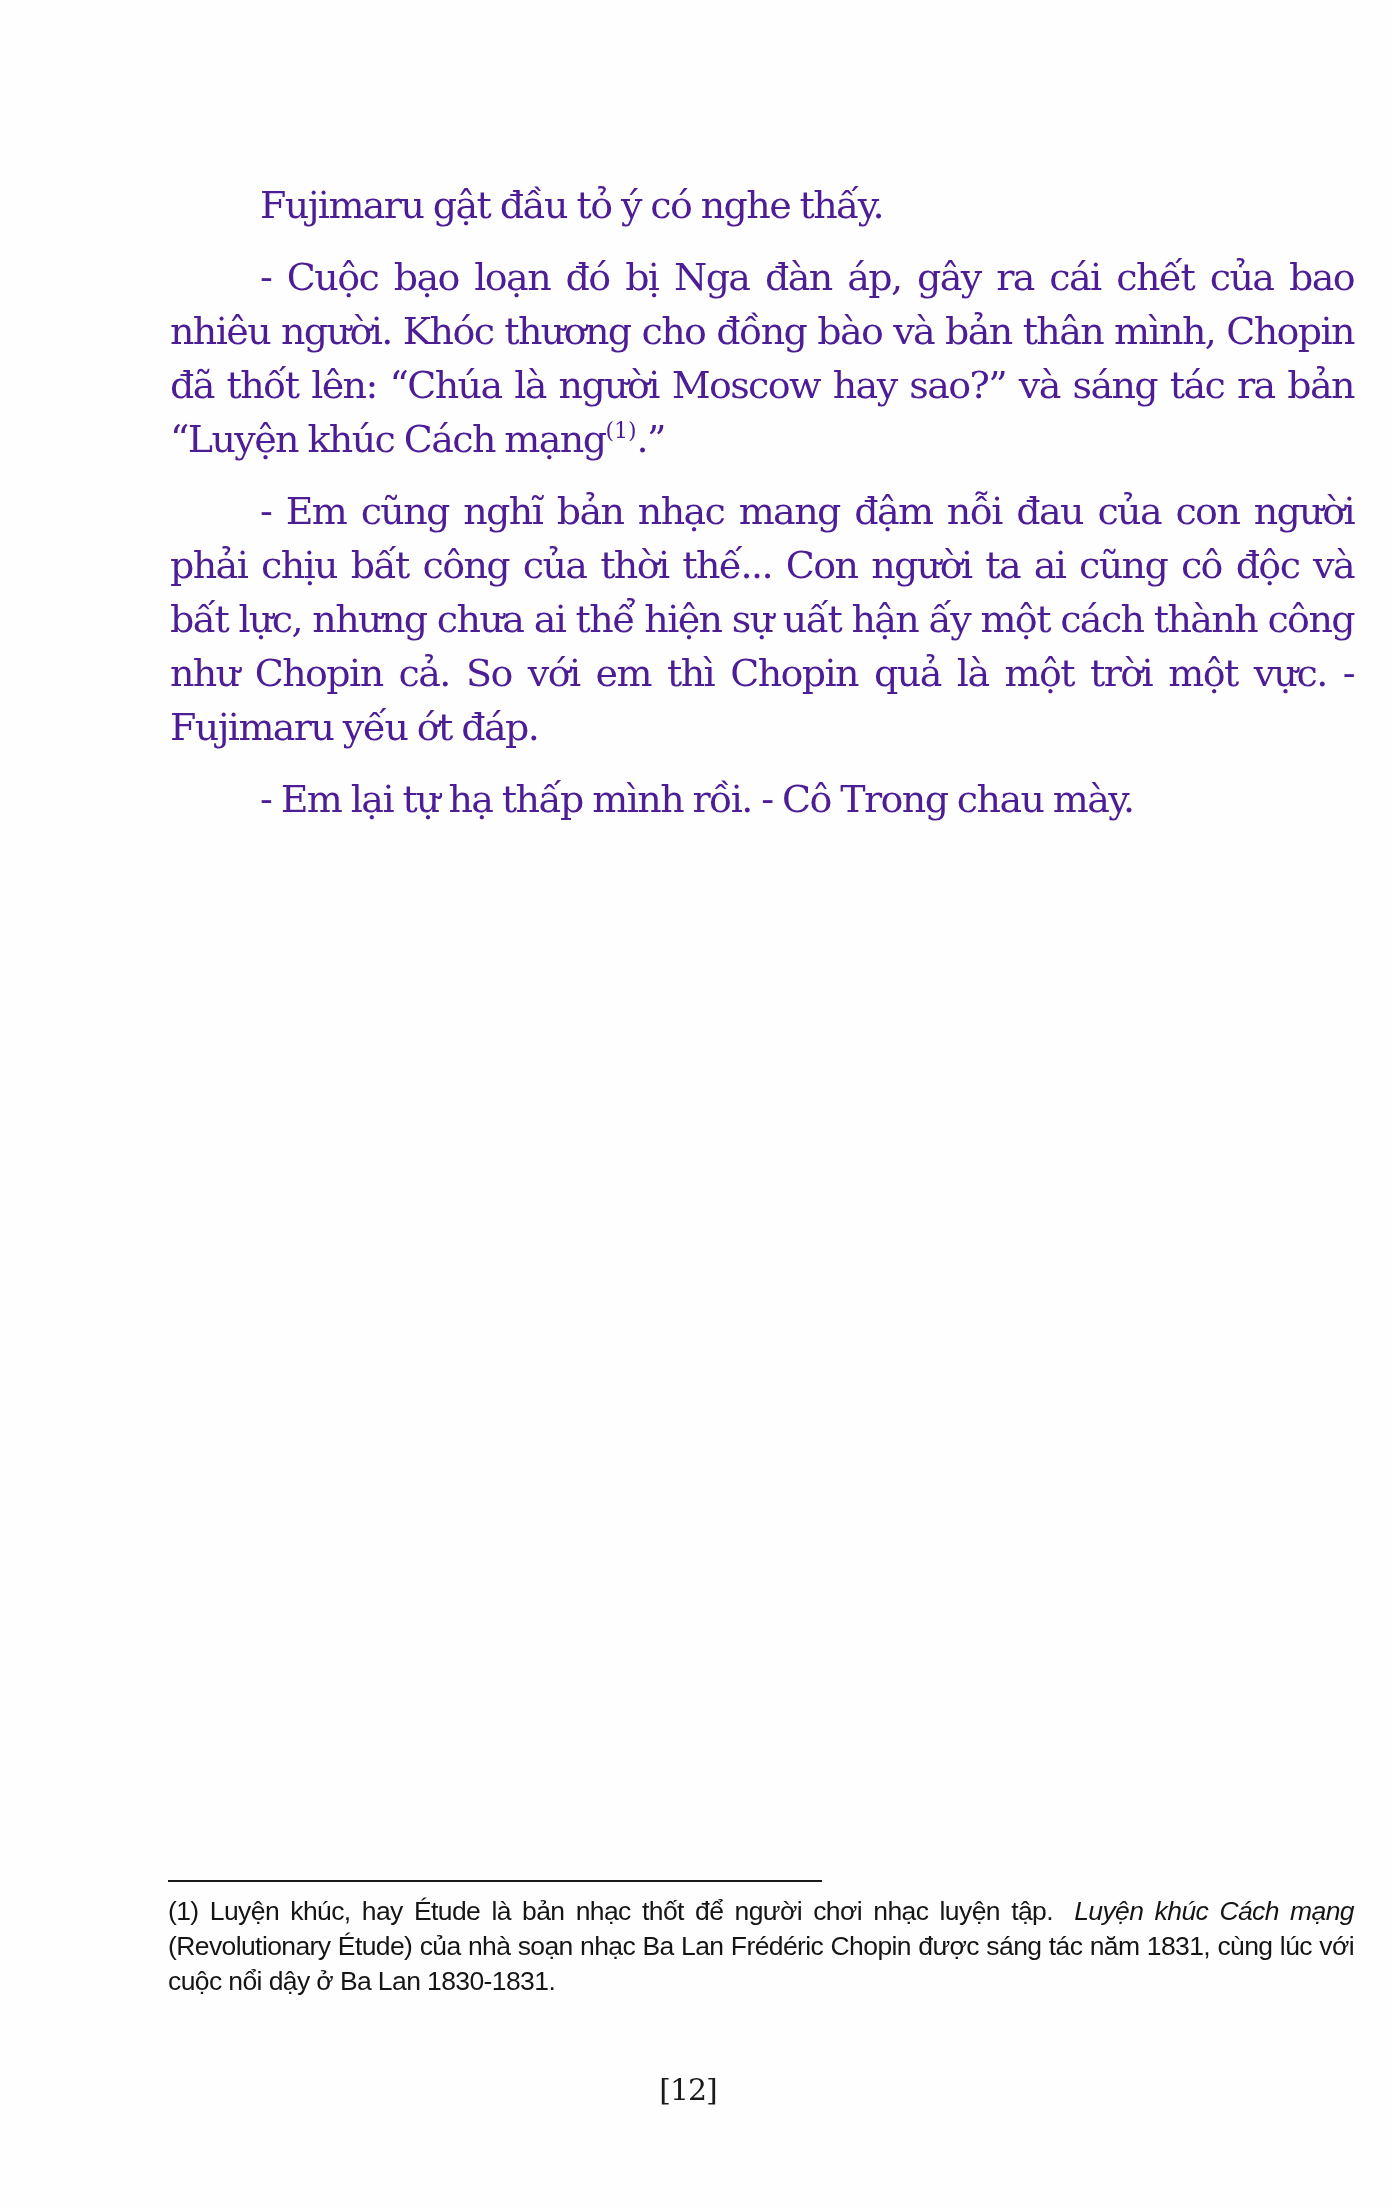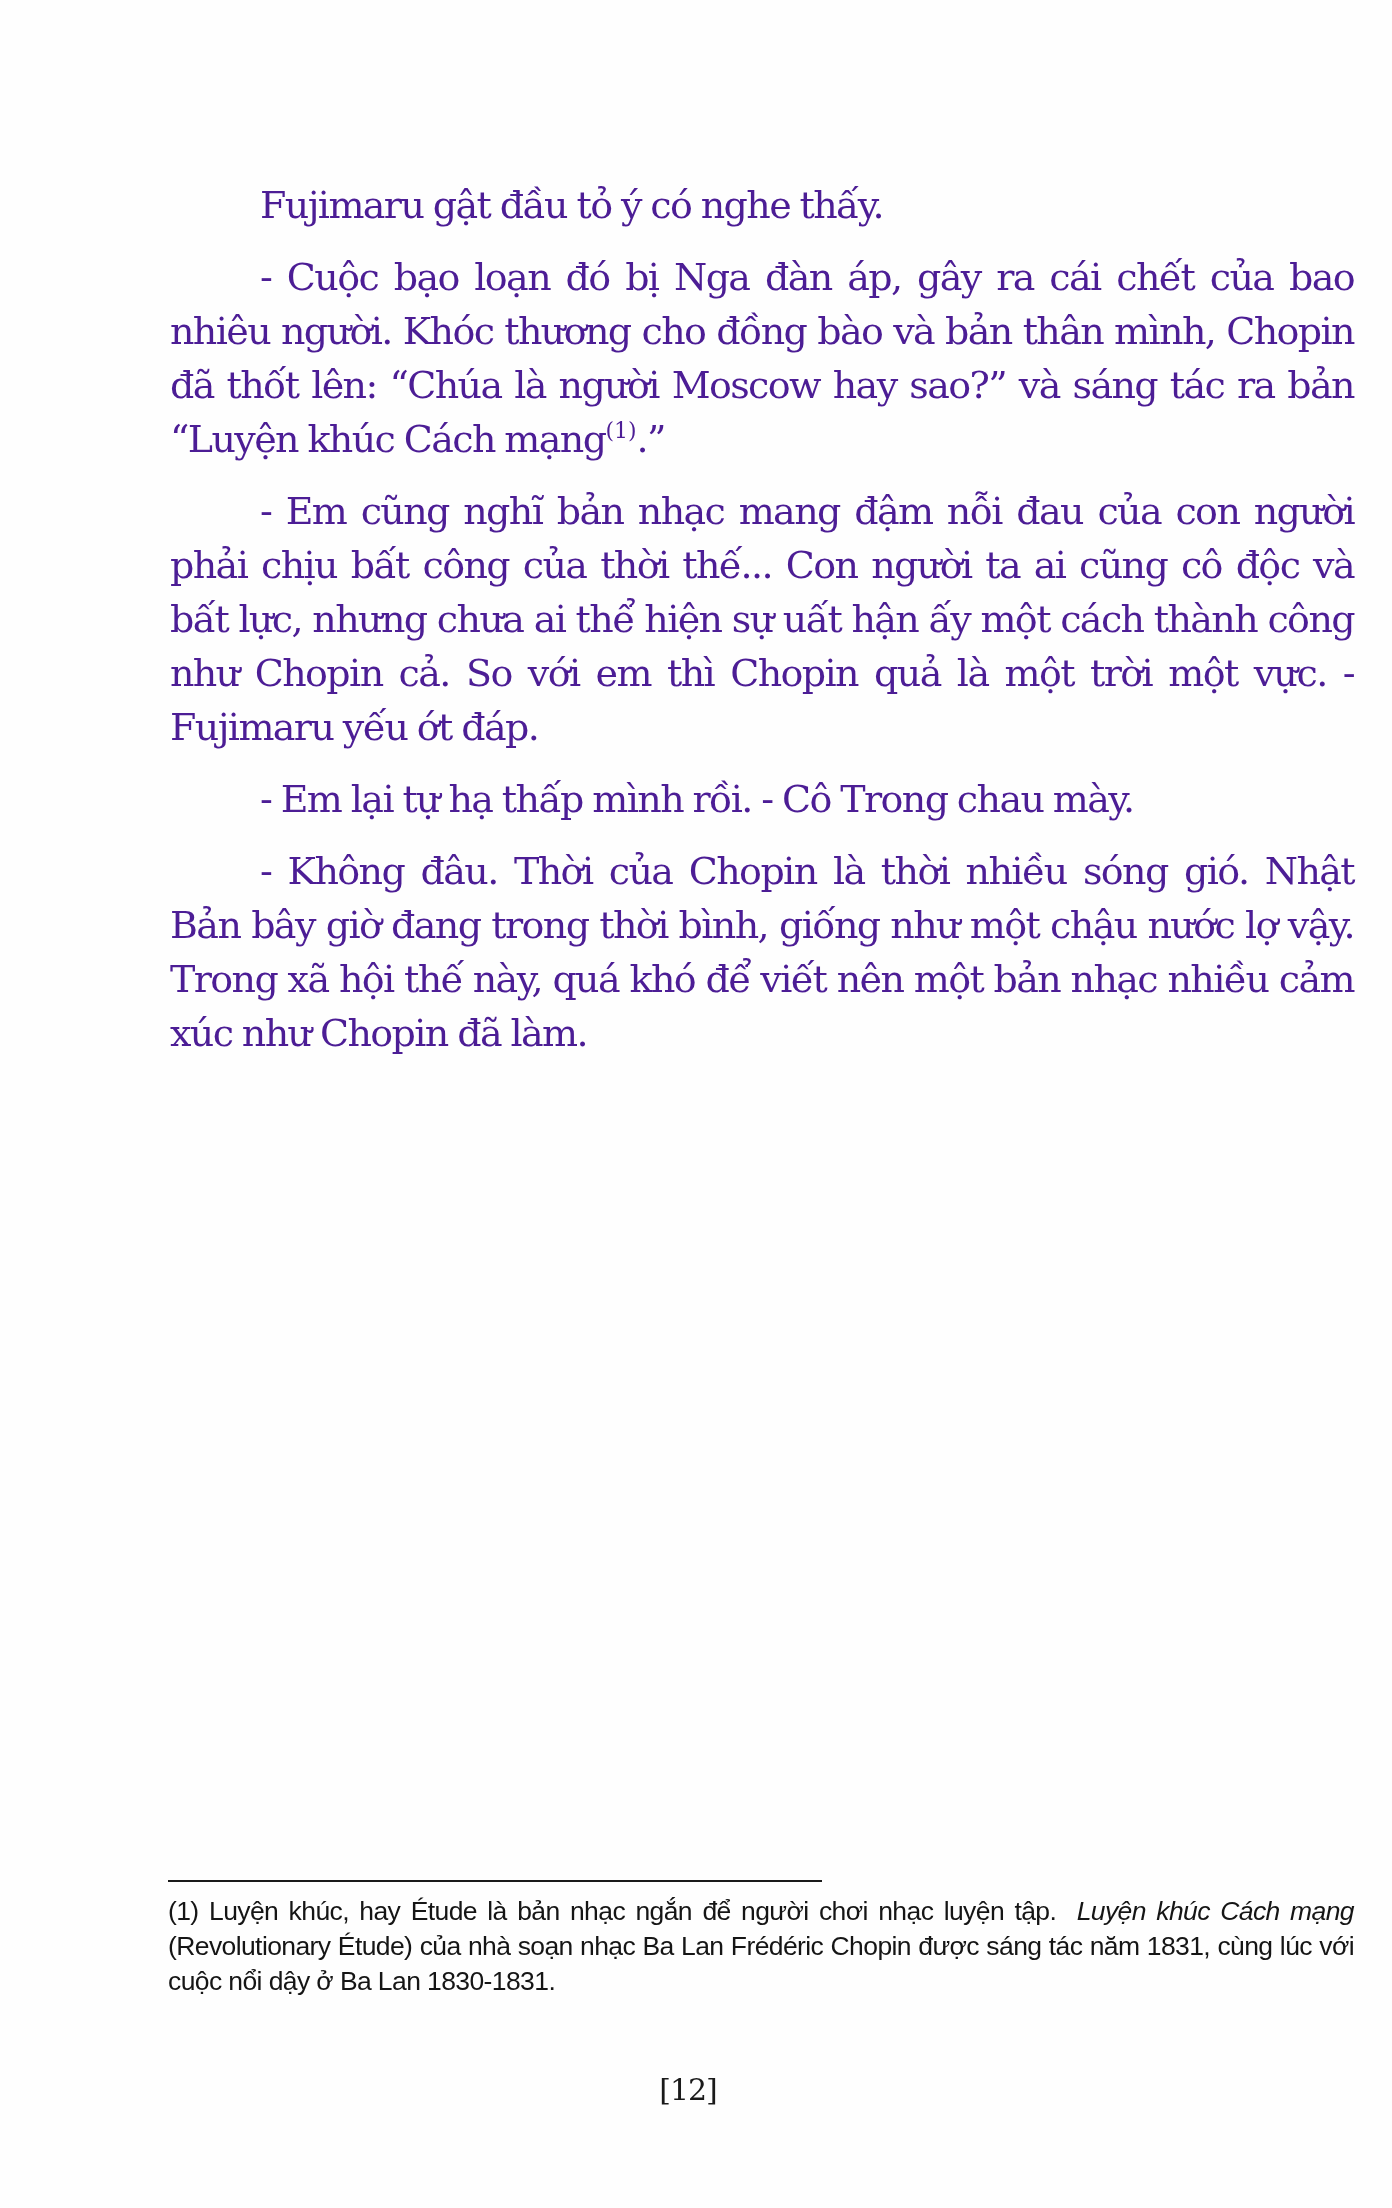--- a/index.html
+++ b/index.html
@@ -92,26 +92,23 @@
     </p>
     <p class="para">
       <span>- Cuộc bạo loạn đó bị Nga đàn áp, gây ra cái chết của bao nhiêu người. Khóc thương cho đồng bào và bản thân mình, Chopin đã thốt lên: “Chúa là người Moscow hay sao?” và sáng tác ra bản “Luyện khúc Cách mạng</span><span class="sup">(1)</span><span>.”</span>
     </p>
     <p class="para">
       <span>- Em cũng nghĩ bản nhạc mang đậm nỗi đau của con người phải chịu bất công của thời thế... Con người ta ai cũng cô độc và bất lực, nhưng chưa ai thể hiện sự uất hận ấy một cách thành công như Chopin cả. So với em thì Chopin quả là một trời một vực. - Fujimaru yếu ớt đáp.</span>
     </p>
     <p class="para">
       <span>- Em lại tự hạ thấp mình rồi. - Cô Trong chau mày.</span>
     </p>
-    <p class="para">
-      <span>- Không đâu. Thời của Chopin là thời nhiều sóng gió. Nhật Bản bây giờ đang trong thời bình, giống như một chậu nước lợ vậy. Trong xã hội thế này, quá khó để viết nên một bản nhạc nhiều cảm xúc như Chopin đã làm.</span>
-    </p>
   </div>
 
   <div class="footnote-rule"></div>
 
   <div class="footnote">
-    <span>(1)</span><span> Luyện khúc, hay Étude là bản nhạc ngắn để người chơi nhạc luyện tập. </span><em>Luyện khúc Cách mạng</em><span> (Revolutionary Étude) của nhà soạn nhạc Ba Lan Frédéric Chopin được sáng tác năm 1831, cùng lúc với cuộc nổi dậy ở Ba Lan 1830-1831.</span>
+    <span>(1)</span><span> Luyện khúc, hay Étude là bản nhạc thốt để người chơi nhạc luyện tập. </span><em>Luyện khúc Cách mạng</em><span> (Revolutionary Étude) của nhà soạn nhạc Ba Lan Frédéric Chopin được sáng tác năm 1831, cùng lúc với cuộc nổi dậy ở Ba Lan 1830-1831.</span>
   </div>
 
   <div class="page-number">[12]</div>
 
 </div>
 
 </body></html>

